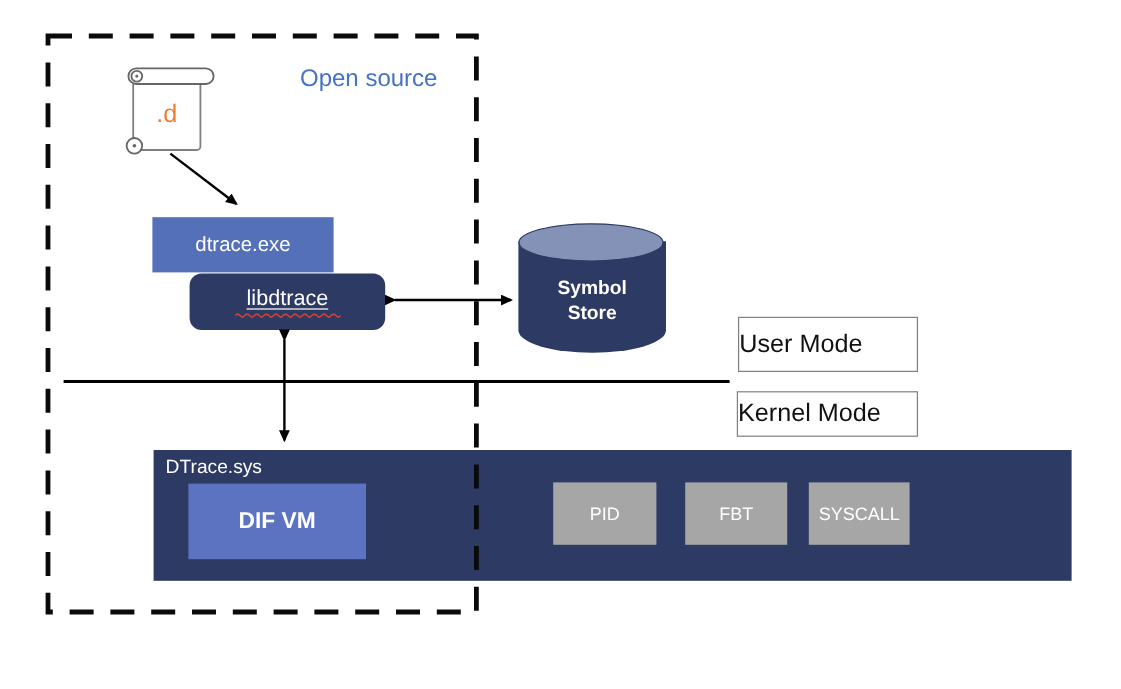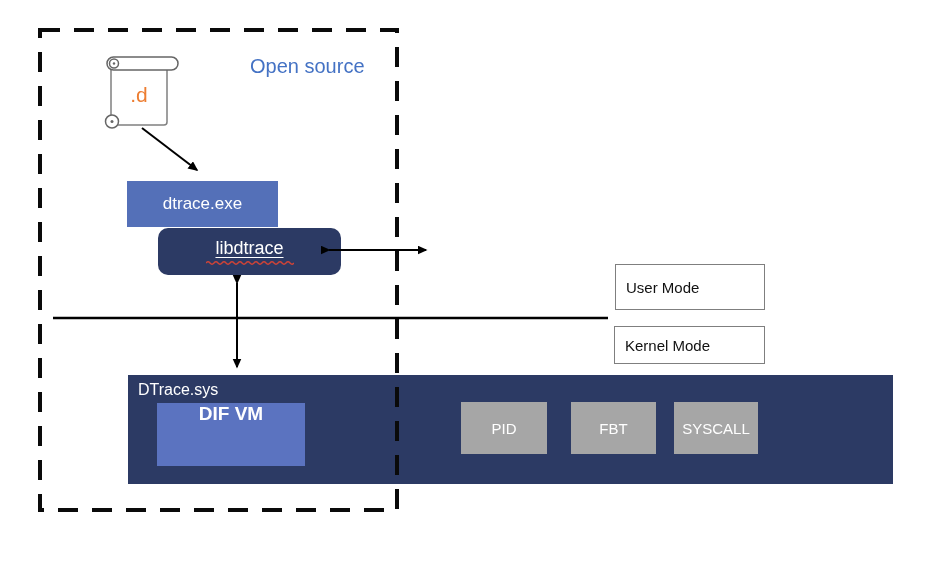--- a/index.html
+++ b/index.html
@@ -9,21 +9,21 @@
   }
   .abs{position:absolute;}
 
   
   .box-dtrace-exe{
     left:127px;top:181px;width:151px;height:46px;background:#5470b8;
     display:flex;align-items:center;justify-content:center;
     color:#fff;font-size:17px;z-index:3;
   }
   .box-libdtrace{
-    left:158px;top:228px;width:183px;height:47px;background:#2c3a64;
+    left:158px;top:228px;width:163px;height:47px;background:#2c3a64;
     border-radius:10px;display:flex;align-items:center;justify-content:center;
     color:#fff;font-size:18px;z-index:4;
   }
   .libdtrace-inner{display:inline-flex;flex-direction:column;align-items:center;}
   .libdtrace-text{text-decoration:underline;text-underline-offset:3px;}
   .squiggle{margin-top:1px;display:block;}
 
   
   .open-source-label{
     left:250px;top:55px;width:160px;color:#4472c4;font-size:20px;z-index:3;
@@ -40,36 +40,36 @@
     border:1px solid #2c3a64;border-radius:50%;box-sizing:border-box;
   }
   .cyl-label{
     position:absolute;left:0;top:44px;width:100%;text-align:center;color:#fff;
     font-weight:bold;font-size:16px;line-height:21px;
   }
 
   
   .mode-box{
     background:#fff;border:1px solid #7f7f7f;box-sizing:border-box;
-    display:flex;align-items:center;color:#111;font-size:15px;
-    padding-left:10px;z-index:3;
+    display:flex;align-items:center;color:#111;font-size:21px;
+    z-index:3;
   }
   .mode-user{left:615px;top:264px;width:150px;height:46px;}
   .mode-kernel{left:614px;top:326px;width:151px;height:38px;}
 
   
   .box-dtrace-sys{
     left:128px;top:375px;width:765px;height:109px;background:#2c3a64;z-index:2;
   }
   .dtrace-sys-label{
     position:absolute;left:10px;top:6px;color:#fff;font-size:16px;font-weight:400;
   }
   .box-dif-vm{
     position:absolute;left:29px;top:28px;width:148px;height:63px;background:#5b73c0;
-    display:flex;justify-content:center;
+    display:flex;align-items:center;justify-content:center;
     color:#fff;font-size:19px;font-weight:bold;
   }
   .provider{
     position:absolute;top:27px;height:52px;background:#a6a6a6;
     display:flex;align-items:center;justify-content:center;
     color:#fff;font-size:15px;margin-left:12px;
   }
   .prov-0{left:321px;width:86px;}
   .prov-1{left:431px;width:85px;}
   .prov-2{left:534px;width:84px;}
@@ -91,20 +91,28 @@
 
   <div class="abs box-libdtrace">
     <span class="libdtrace-inner">
       <span class="libdtrace-text">libdtrace</span>
       <svg class="squiggle" width="88" height="6" viewBox="0 0 88 6">
         <path d="M0 3 Q2 0.5 4 3 T8 3 T12 3 T16 3 T20 3 T24 3 T28 3 T32 3 T36 3 T40 3 T44 3 T48 3 T52 3 T56 3 T60 3 T64 3 T68 3 T72 3 T76 3 T80 3 T84 3 T88 3" stroke="#d04437" stroke-width="1.3" fill="none"></path>
       </svg>
     </span>
   </div>
 
+  <div class="abs cylinder">
+    <div class="cyl-body"></div>
+    <div class="cyl-top"></div>
+    <div class="cyl-label">
+      <div>Symbol</div>
+      <div>Store</div>
+    </div>
+  </div>
 
   <div class="abs mode-box mode-user">
     <span>User Mode</span>
   </div>
   <div class="abs mode-box mode-kernel">
     <span>Kernel Mode</span>
   </div>
 
   <div class="abs box-dtrace-sys">
     <div class="dtrace-sys-label">DTrace.sys</div>

